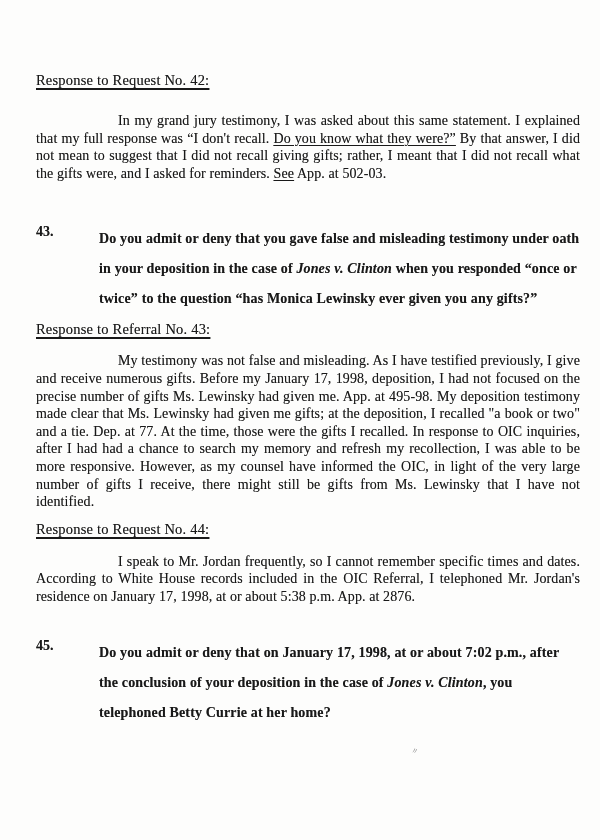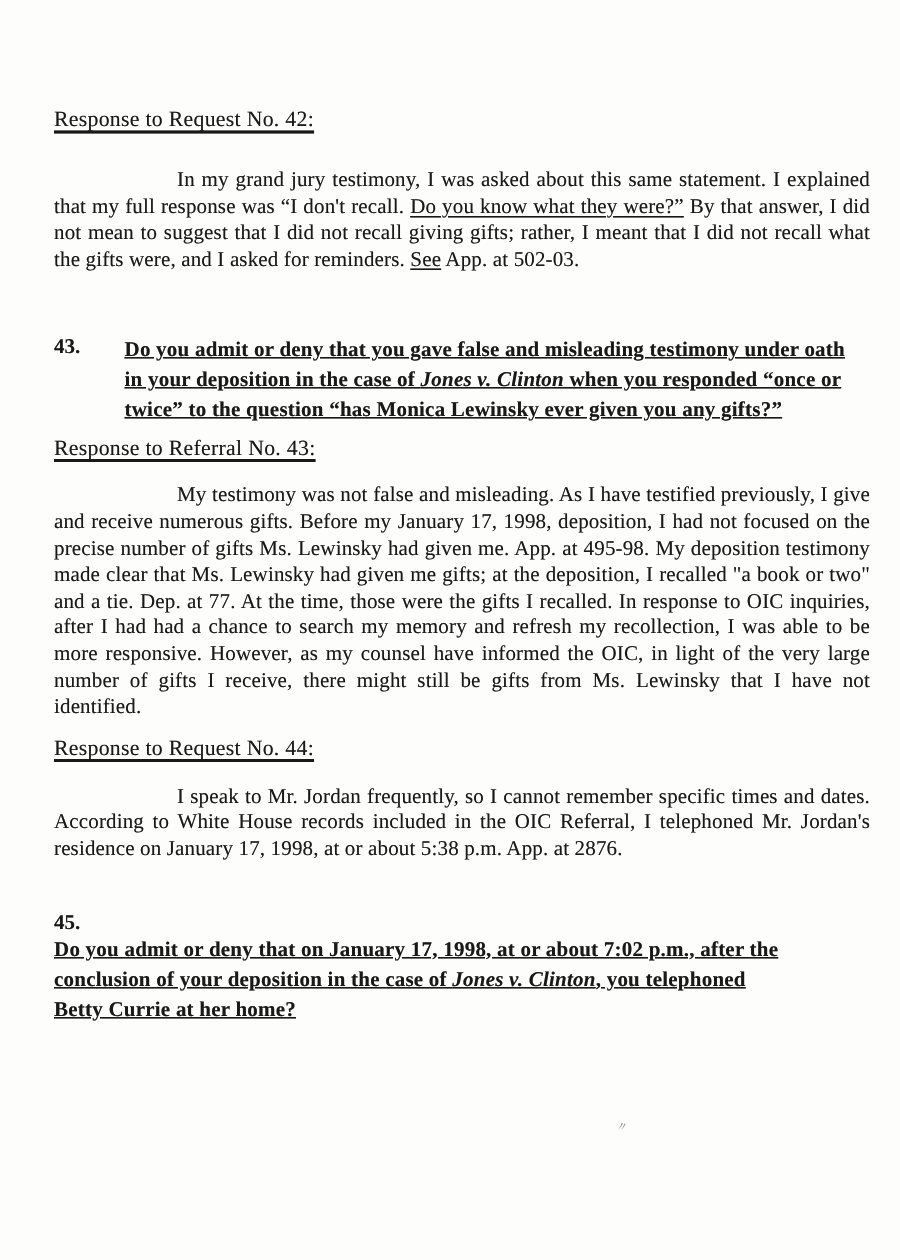--- a/index.html
+++ b/index.html
@@ -37,44 +37,44 @@
   }
   .body-para .u {
     text-decoration:underline;
     text-decoration-thickness:1.3px;
     text-underline-offset:2px;
   }
 
   .request {
     display:flex;
     align-items:flex-start;
+    gap:16px;
   }
   .req-num {
     flex:none;
     width:47px;
     font-weight:700;
   }
   .req-text {
     font-weight:700;
-    line-height:20px;
+    line-height:30px;
     letter-spacing:0.15px;
     max-width:486px;
-    text-decoration:underline;
   }
   .req-text i { font-weight:700; }
 
   
   .para-42   { margin-top:23px; }
   .request-43{ margin-top:42px; }
   .heading-43{ margin-top:7px;  }
   .para-43   { margin-top:14px; }
   .request-44{ margin-top:31px; }
   .heading-44{ margin-top:10px; }
   .para-44   { margin-top:15px; }
-  .request-45{ margin-top:32px;flex-direction:column; }
+  .request-45{ margin-top:32px; }
 
   .noise-mark {
     position:absolute;
     left:410px; top:745px;
     font-size:9px;
     color:#9a9a9a;
     transform:rotate(18deg);
     text-shadow:none;
   }
 </style>

